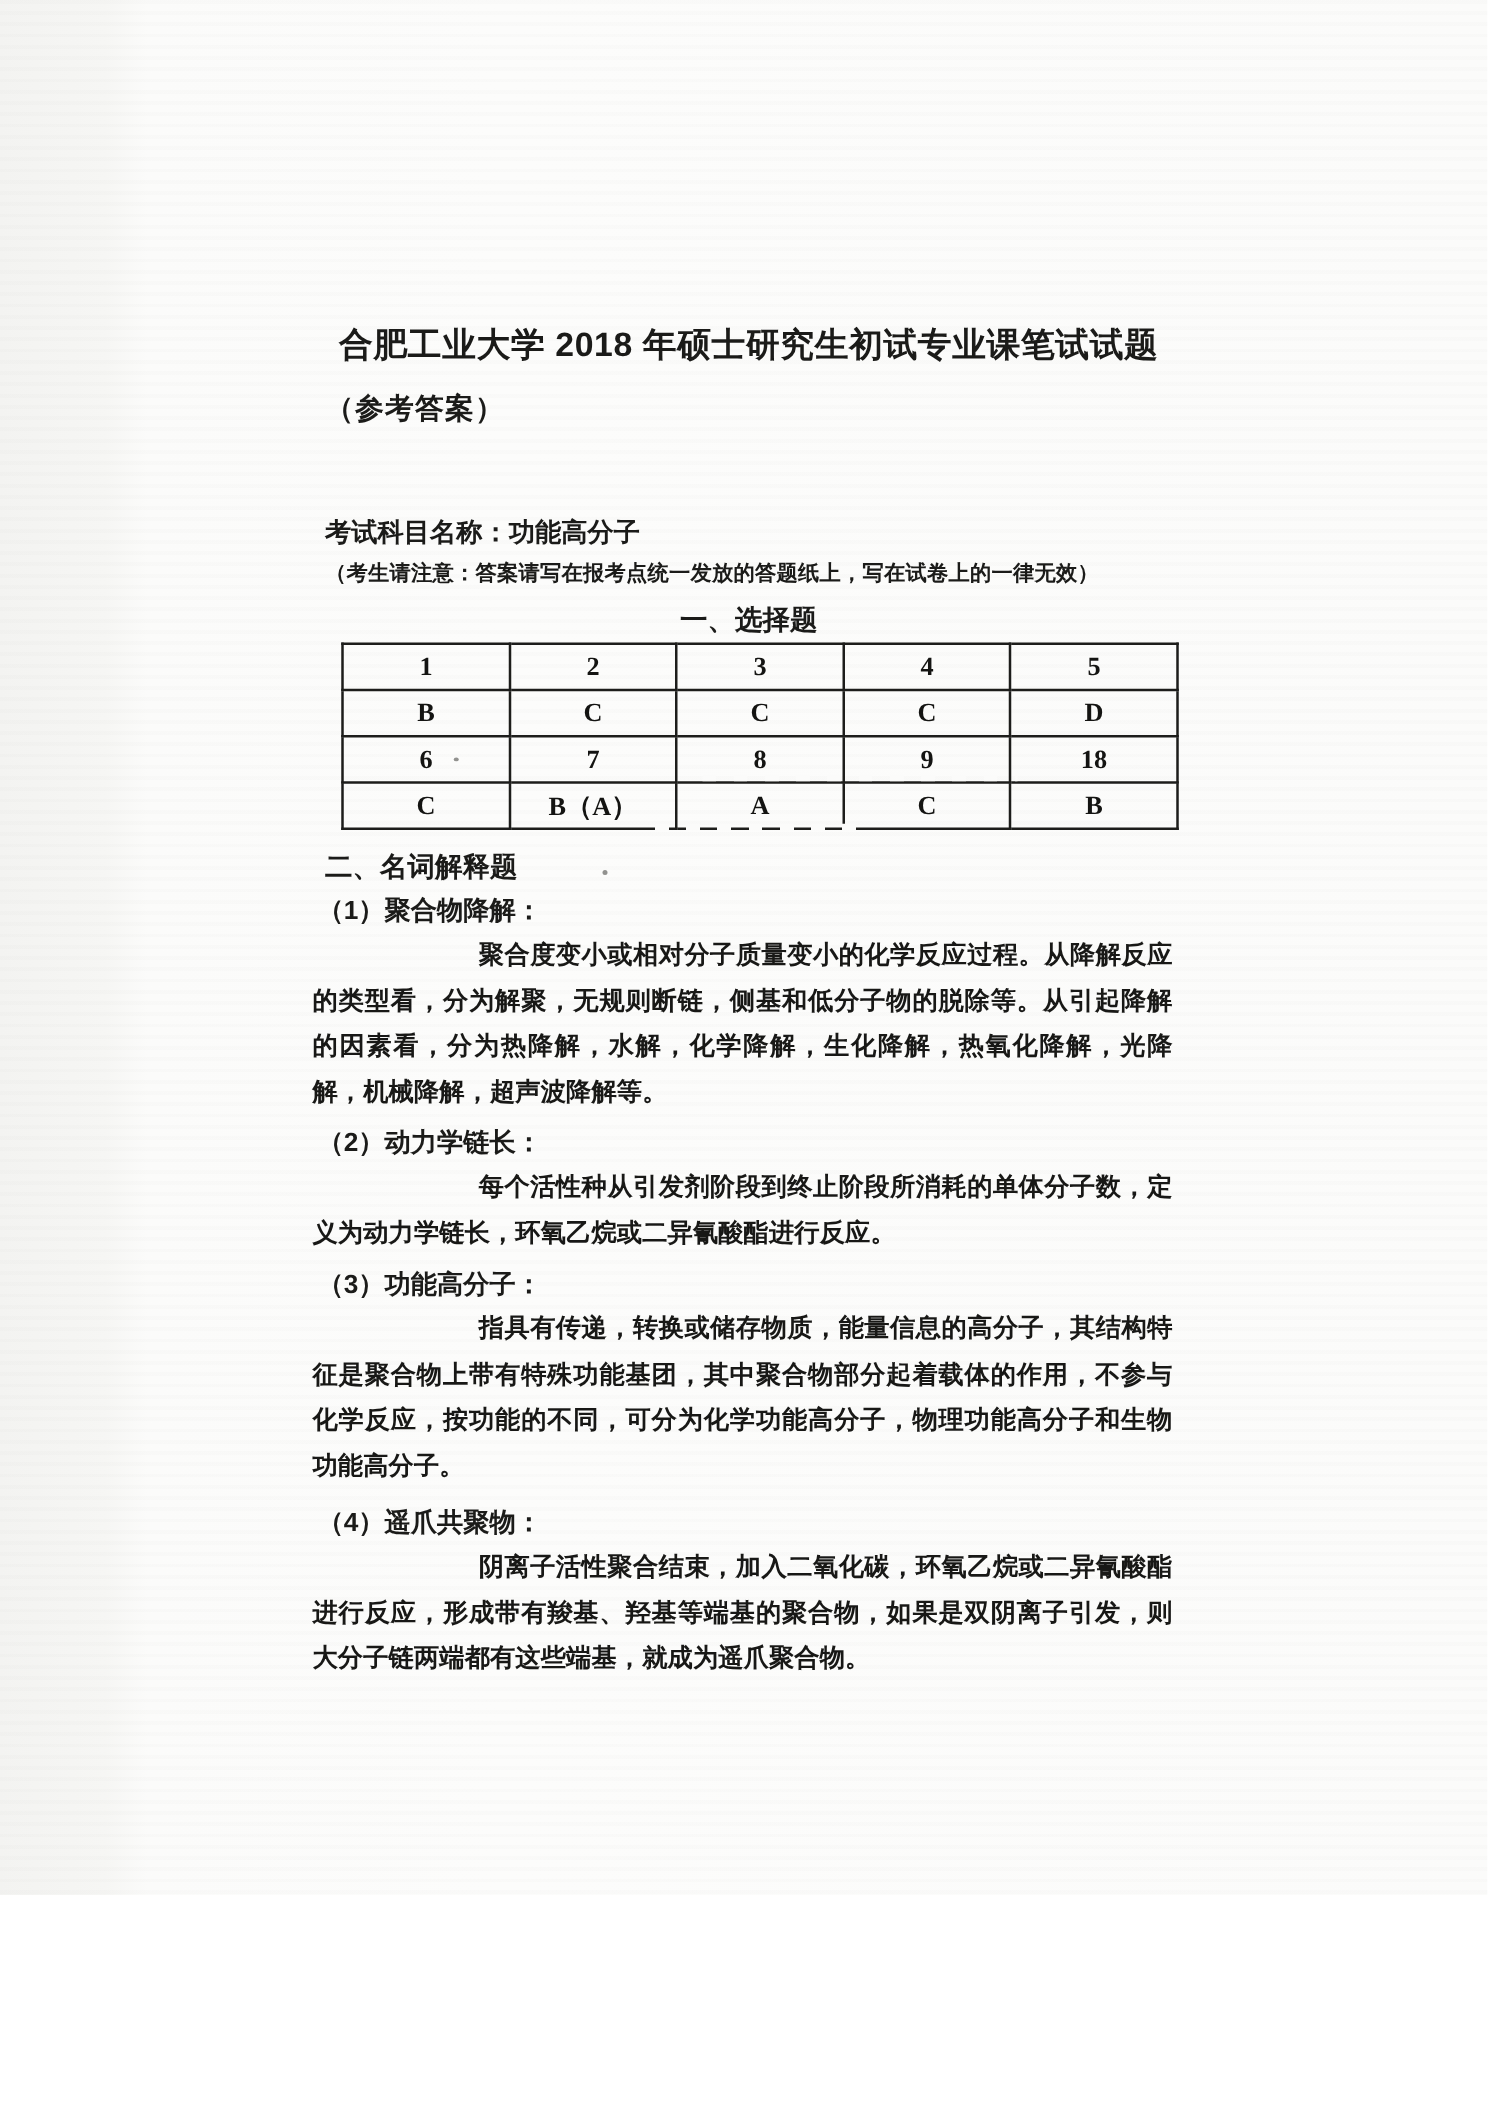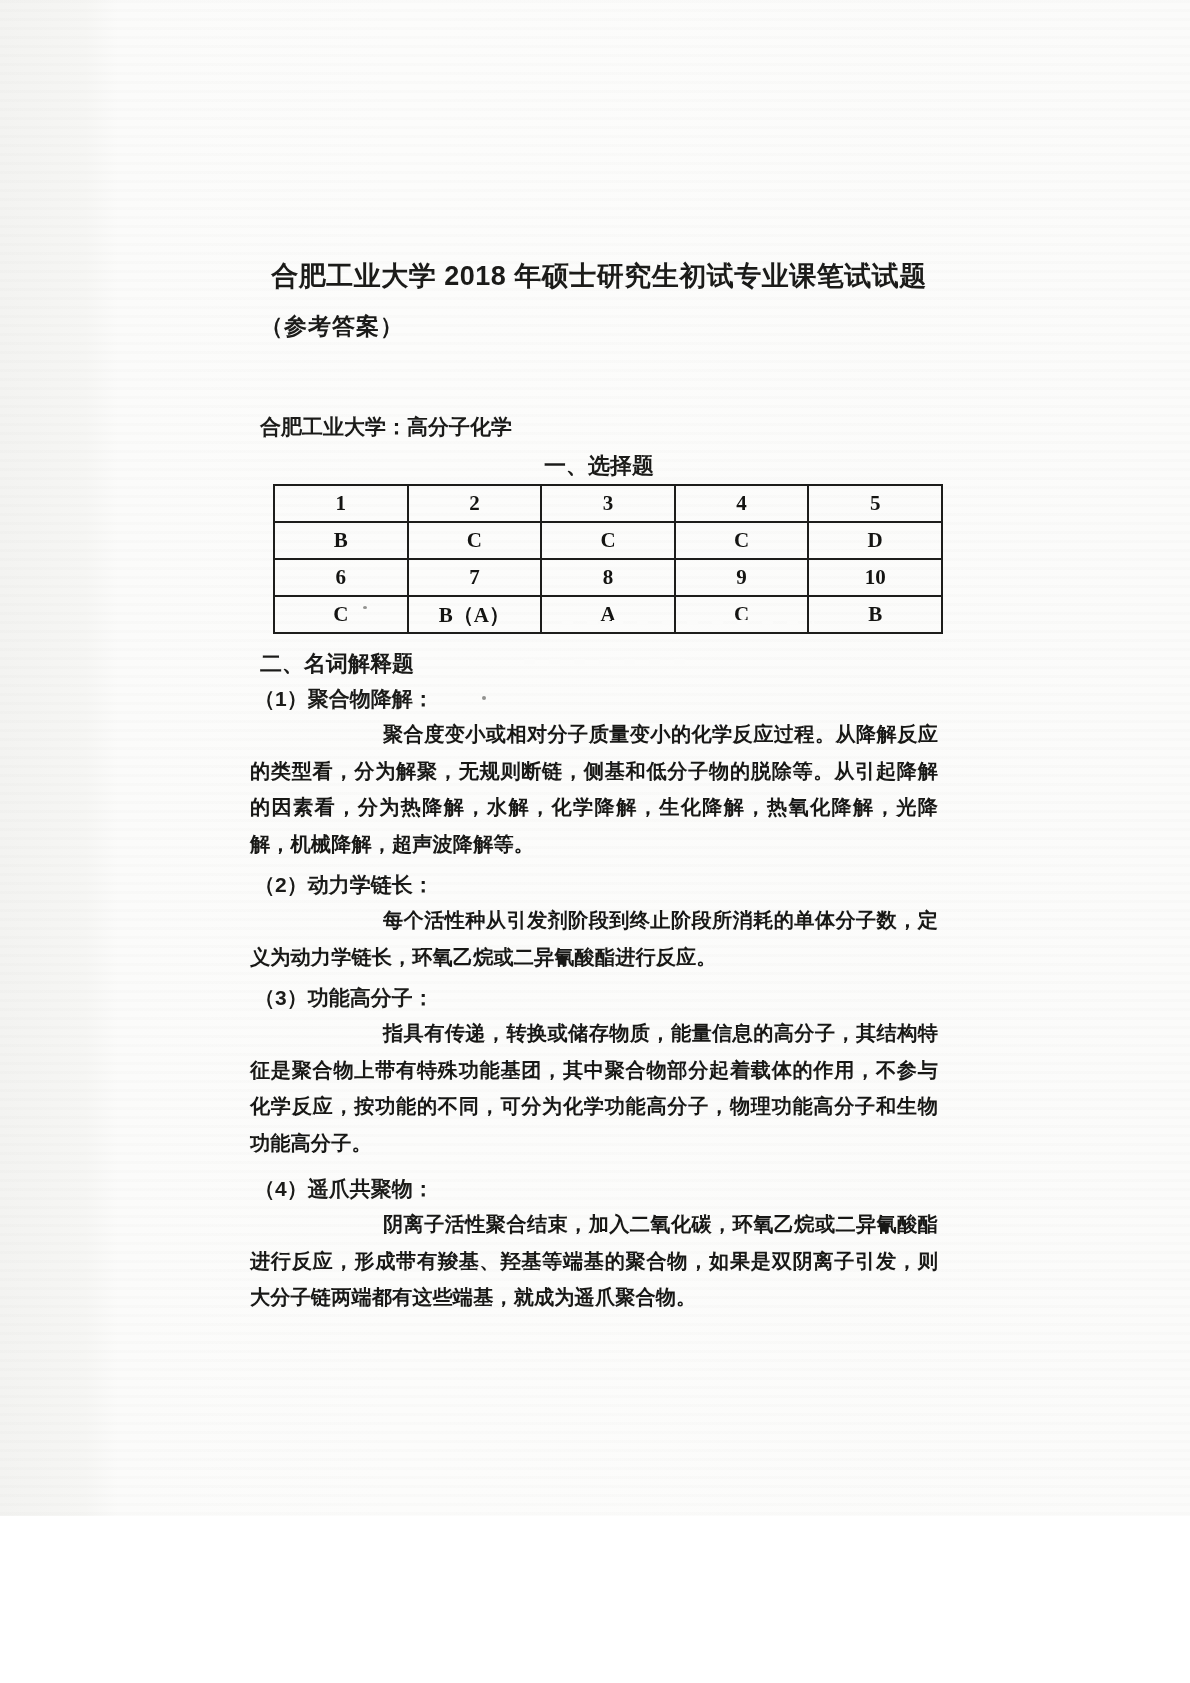--- a/index.html
+++ b/index.html
@@ -129,22 +129,23 @@
 </head>
 <body>
 
 <div class="page">
 
   <div class="content">
 
     <div class="title-main">合肥工业大学 2018 年硕士研究生初试专业课笔试试题</div>
     <div class="title-sub">（参考答案）</div>
 
-    <div class="meta meta-first">合肥工业大学：高分子化学</div>
-
+    <div class="meta meta-first">考试科目名称：功能高分子</div>
+
+    <div class="notice">（考生请注意：答案请写在报考点统一发放的答题纸上，写在试卷上的一律无效）</div>
 
     <div class="section-heading section-1">一、选择题</div>
 
     <table class="answers">
       <tbody>
         <tr>
           <td>1</td>
           <td>2</td>
           <td>3</td>
           <td>4</td>
@@ -155,21 +156,21 @@
           <td>C</td>
           <td>C</td>
           <td>C</td>
           <td>D</td>
         </tr>
         <tr>
           <td>6</td>
           <td>7</td>
           <td>8</td>
           <td>9</td>
-          <td>10</td>
+          <td>18</td>
         </tr>
         <tr>
           <td>C</td>
           <td>B（A）</td>
           <td>A</td>
           <td>C</td>
           <td>B</td>
         </tr>
       </tbody>
     </table>

